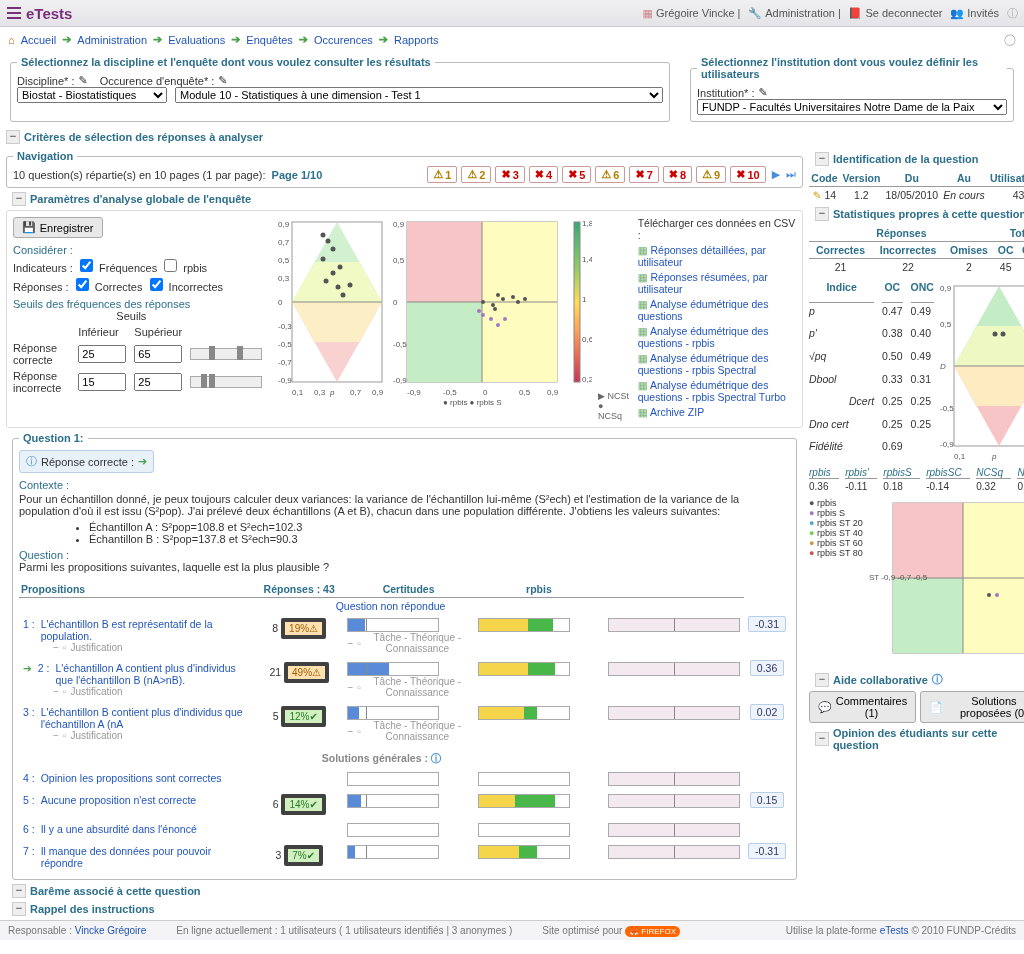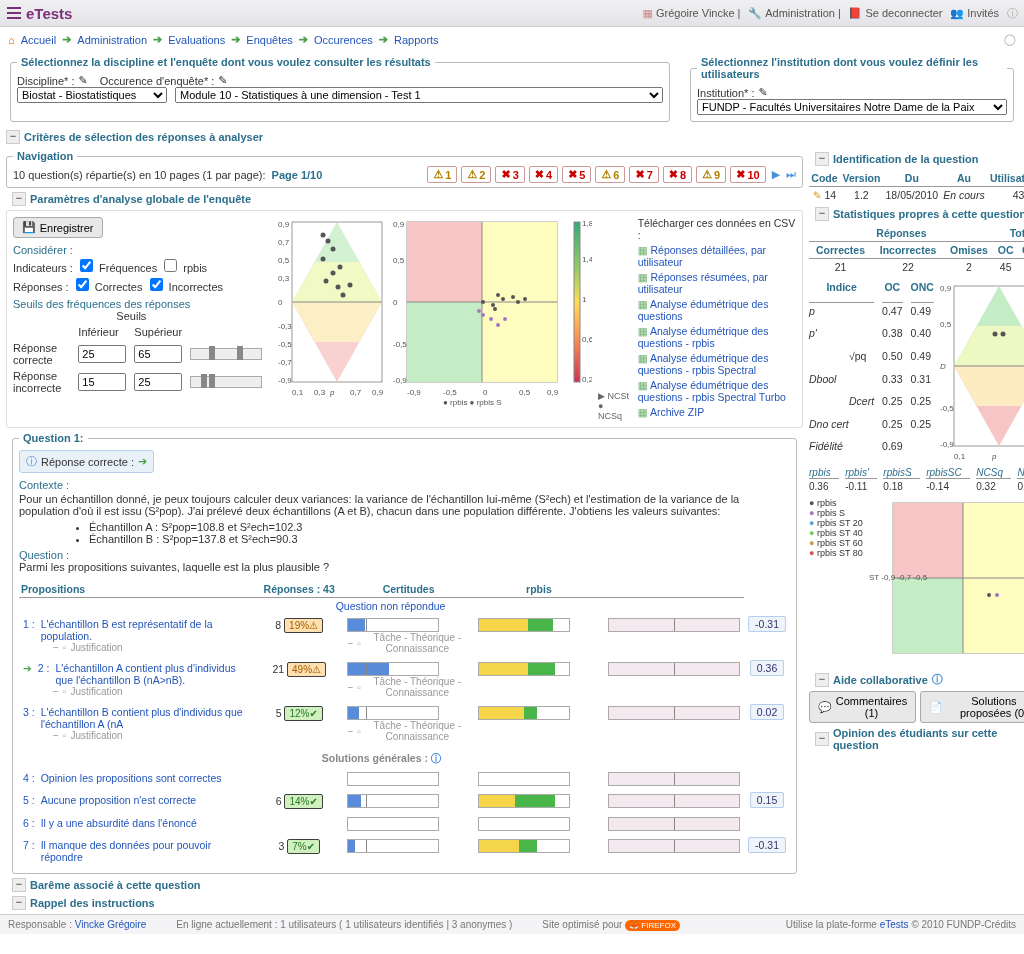--- a/index.html
+++ b/index.html
@@ -37,21 +37,21 @@
 .lbl{color:#2c6f8c;font-weight:normal}
 .seuil-grid{display:grid;grid-template-columns:auto 50px 50px 80px;gap:4px 6px;align-items:center;font-size:11px}
 .seuil-grid input{width:40px;font-size:11px}
 .slider{height:10px;border:1px solid #aaa;background:#eee;position:relative;width:70px}
 .slider .h{position:absolute;width:6px;height:14px;background:#888;top:-3px}
 svg text{font-size:8px;fill:#555}
 .tbl{width:100%;border-collapse:collapse;font-size:10.5px}
 .tbl th{border-bottom:1px solid #999;padding:2px;color:#2c6f8c;font-weight:bold}
 .tbl td{padding:2px;text-align:center}
 .prop-row td{padding:4px;vertical-align:top}
-.pct{border:1px solid #404040;border-radius:2px;padding:1px 4px;font-size:10px;display:inline-flex;align-items:center;gap:2px}
+.pct{border:4px solid #404040;border-radius:2px;padding:1px 4px;font-size:10px;display:inline-flex;align-items:center;gap:2px}
 .pct.o{background:#ffe0b0;color:#a06000}
 .pct.g{background:#d0f0c0;color:#2a7a2a}
 .bar{height:12px;border:1px solid #aaa;position:relative;width:90px;background:#fff}
 .bar .f{position:absolute;height:100%}
 .rp{border:1px solid #b8cde8;background:#eef4fc;border-radius:2px;padding:1px 6px;color:#336}
 .subline{color:#999;font-size:10px;display:flex;align-items:center;gap:4px}
 .footer{border-top:1px solid #ccc;background:#f4f4f6;padding:4px 8px;font-size:10px;color:#777;display:flex;gap:30px}
 .idx-grid{display:grid;grid-template-columns:auto auto auto;gap:2px 8px;font-size:10.5px}
 .idx-grid .h{color:#2c6f8c;font-weight:bold;border-bottom:1px solid #999;text-align:center}
 .rp-grid{display:grid;grid-template-columns:repeat(6,auto);gap:2px 6px;font-size:10px}
@@ -647,21 +647,21 @@
     <div class="idx-grid" id="idxgrid">
           <div class="h">Indice</div>
           <div class="h">OC</div>
           <div class="h">ONC</div>
           <div style="font-style: italic;">p</div>
           <div>0.47</div>
           <div>0.49</div>
           <div style="font-style: italic;">p'</div>
           <div>0.38</div>
           <div>0.40</div>
-          <div style=" margin-left: 40px;">√pq</div>
+          <div style="font-style: italic;">√pq</div>
           <div>0.50</div>
           <div>0.49</div>
           <div style="font-style: italic;">Dbool</div>
           <div>0.33</div>
           <div>0.31</div>
           <div style="font-style: italic; margin-left: 40px;">Dcert</div>
           <div>0.25</div>
           <div>0.25</div>
           <div style="font-style: italic;">Dno cert</div>
           <div>0.25</div>

